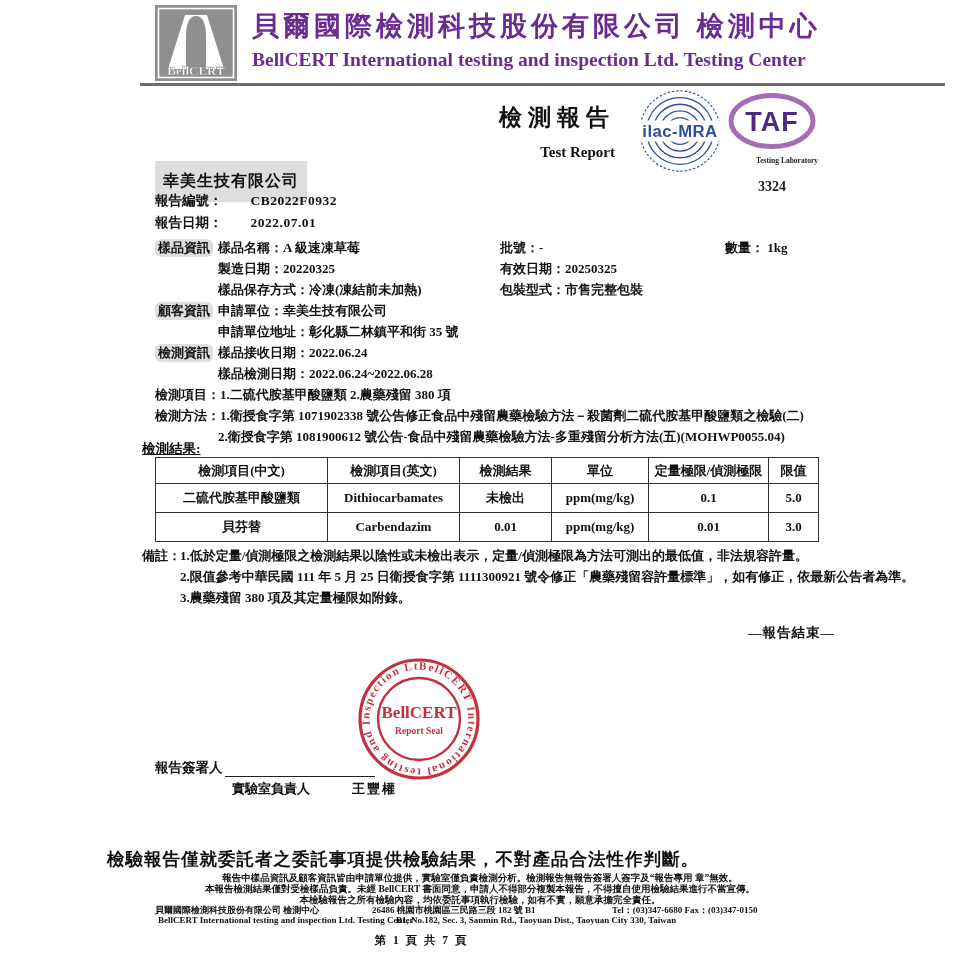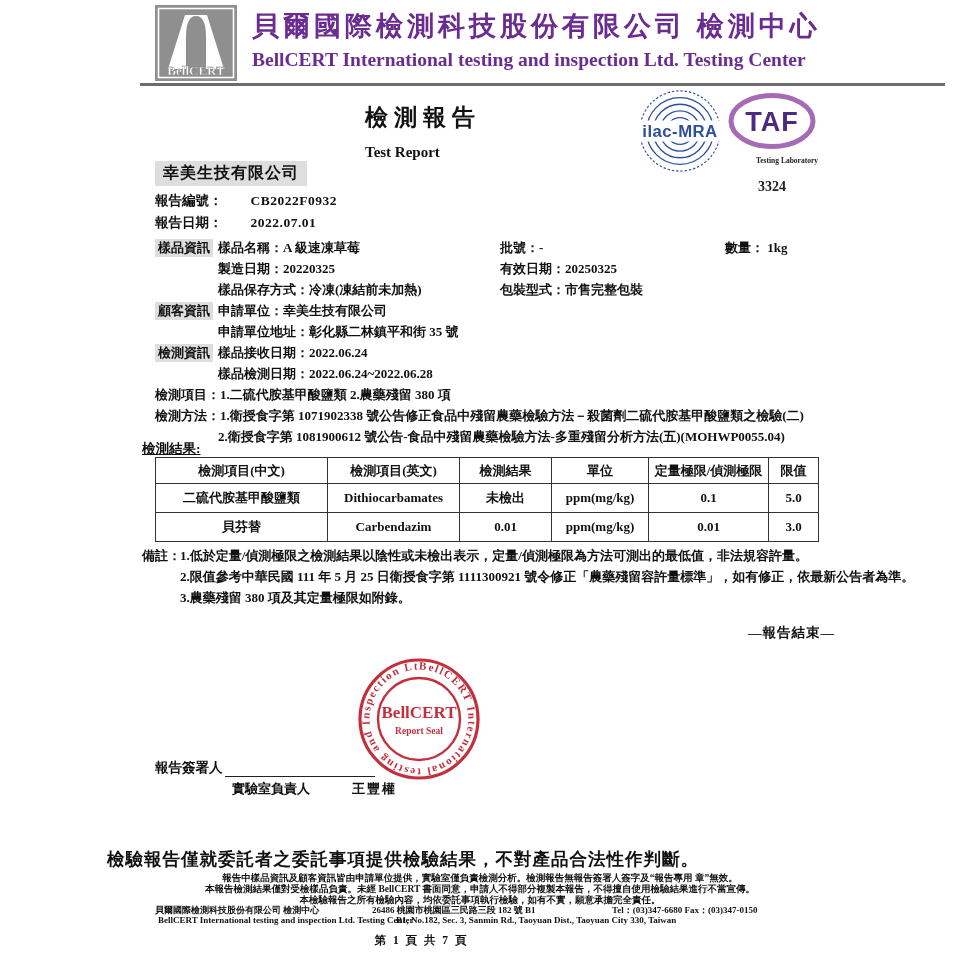--- a/index.html
+++ b/index.html
@@ -16,38 +16,38 @@
     position:relative;width:960px;height:960px;background:#ffffff;overflow:hidden;
     font-family:"Liberation Serif","DejaVu Serif",serif;color:#111;
   }
   
   .hdr-logo{position:absolute;left:155px;top:5px;width:82px;height:76px;}
   .hdr-titles{position:absolute;left:252px;top:8px;width:700px;}
   .hdr-zh{font-size:27px;font-weight:700;color:var(--brand-purple);letter-spacing:4px;white-space:nowrap;}
   .hdr-en{font-size:19.5px;font-weight:700;color:var(--brand-purple);margin-top:5px;white-space:nowrap;}
   .divider{position:absolute;left:140px;top:83px;width:805px;height:3px;background:var(--divider-gray);}
   
-  .rpt-title{position:absolute;left:365px;top:102px;width:250px;text-align:left;}
+  .rpt-title{position:absolute;left:365px;top:102px;width:250px;text-align:right;}
   .rpt-title-zh{font-size:23px;font-weight:700;letter-spacing:6px;}
   .rpt-title-en{font-size:15px;font-weight:700;margin-top:11px;font-family:"Liberation Serif","DejaVu Serif",serif;}
   
   .ilac{position:absolute;left:636px;top:88px;width:88px;height:86px;}
   .taf{position:absolute;left:726px;top:92px;width:92px;text-align:center;}
   .taf-sub{font-size:7.5px;font-weight:700;color:#222;margin-top:2px;text-align:right;}
   .taf-num{font-size:14px;font-weight:700;color:#222;margin-top:14px;}
   
-  .client-name{position:absolute;left:155px;top:161px;font-size:16px;font-weight:700;background:var(--label-bg);padding:2px 8px;letter-spacing:1px;}
+  .client-name{position:absolute;left:155px;top:161px;font-size:16px;font-weight:700;background:var(--label-bg);padding:10px 8px;letter-spacing:1px;}
   .meta-row{position:absolute;left:155px;font-size:13.5px;font-weight:700;}
   .meta-no{top:192px;}
   .meta-date{top:214px;}
   .meta-row .val{margin-left:28px;letter-spacing:0.5px;}
   
   .info-block{position:absolute;left:155px;top:239px;width:795px;font-size:13px;font-weight:600;}
   .irow{position:relative;height:21px;white-space:nowrap;}
-  .irow .seclabel{position:absolute;left:0;top:0;background:var(--label-bg);font-weight:700;padding:0 3px;}
+  .irow .seclabel{position:absolute;left:0;top:0;background:var(--label-bg);font-weight:700;padding:0 3px;border-radius:6px;}
   .irow .f1{position:absolute;left:63px;top:0;}
   .irow .f2{position:absolute;left:345px;top:0;}
   .irow .f3{position:absolute;left:570px;top:0;}
   .irow .f0{position:absolute;left:0;top:0;}
   
   .results-title{position:absolute;left:142px;top:440px;font-size:13.5px;font-weight:700;text-decoration:underline;}
   .results-table{position:absolute;left:155px;top:457px;width:663px;border-collapse:collapse;table-layout:fixed;font-size:13px;}
   .results-table th,.results-table td{border:1.5px solid #333;text-align:center;vertical-align:middle;overflow:hidden;}
   .results-table th{height:26px;font-weight:700;}
   .results-table td{height:29px;font-weight:600;text-align:center;}

